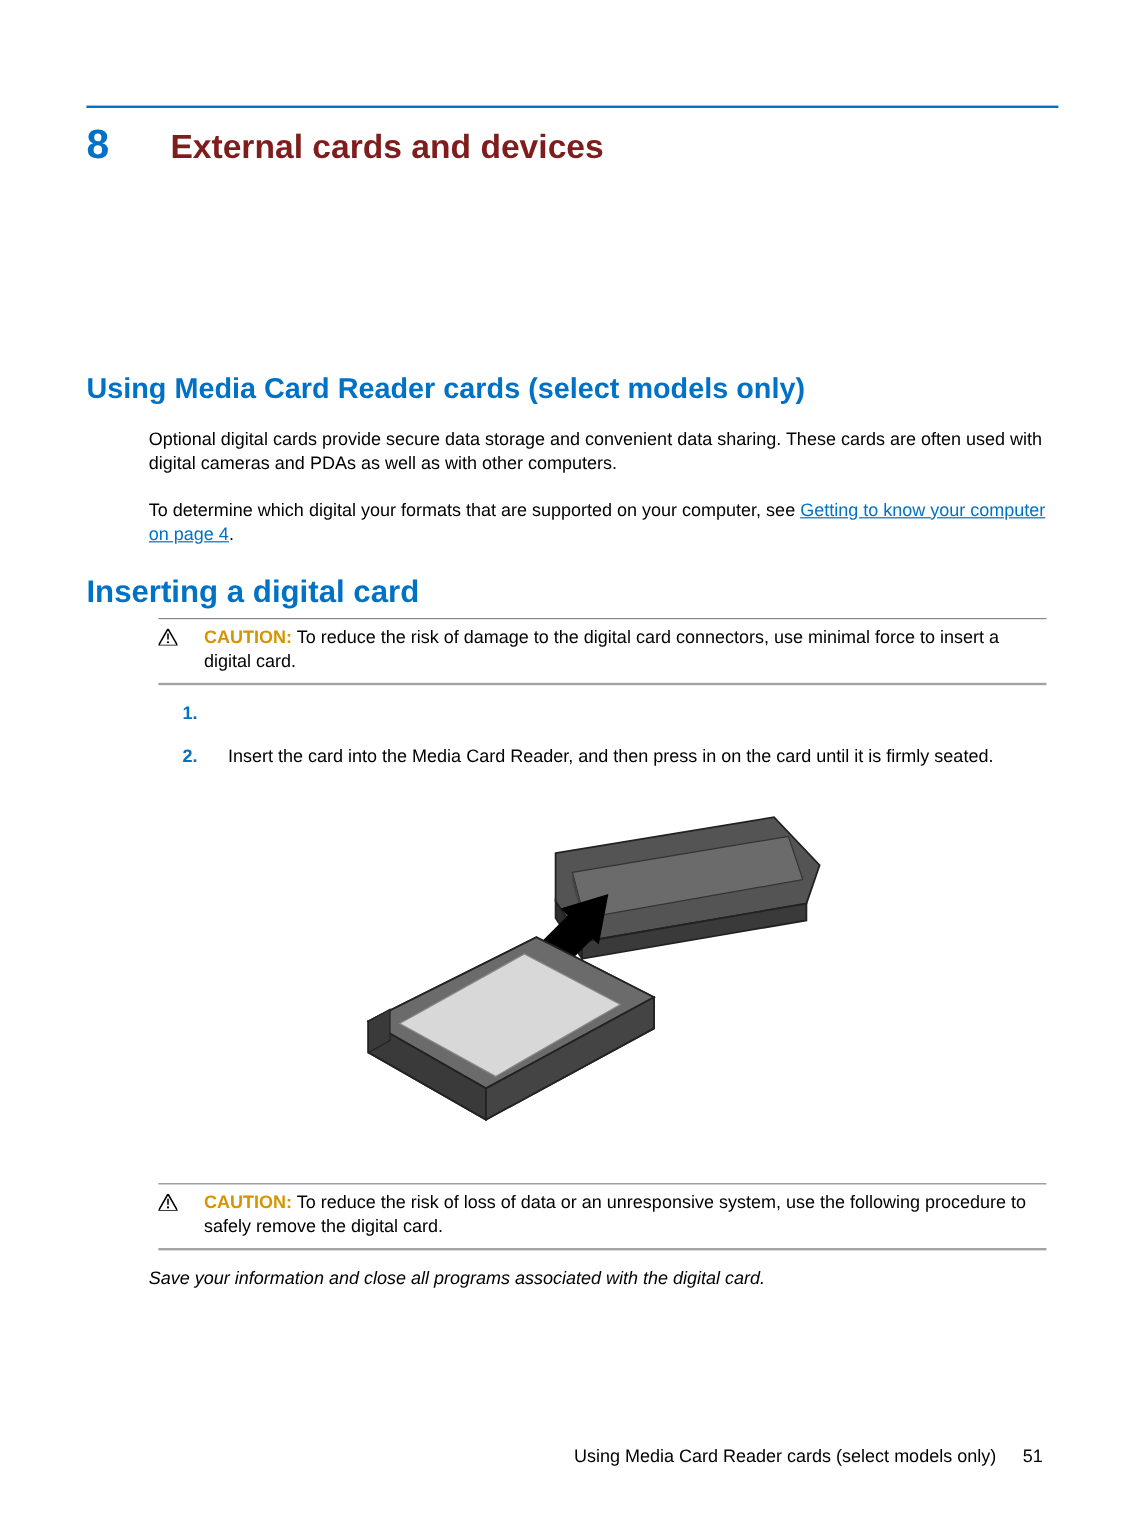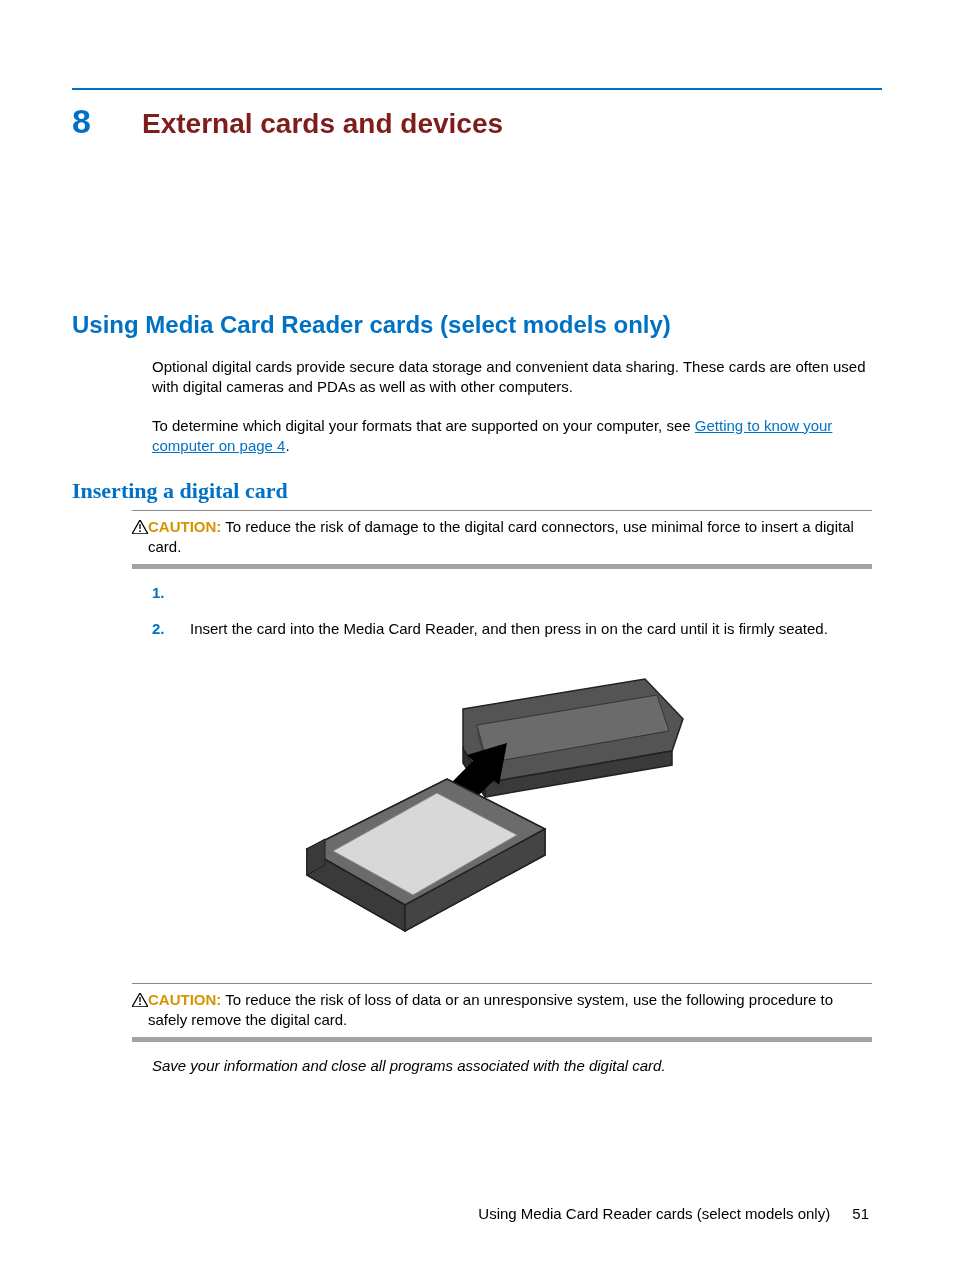--- a/index.html
+++ b/index.html
@@ -35,51 +35,50 @@
     font-weight: bold;
     color: #7f1d1d;
   }
   .section-title {
     font-size: 24px;
     font-weight: bold;
     color: #0072c6;
     margin-bottom: 18px;
   }
   .body-block {
-    margin-left: 80px;
+    margin-left: 52px;
     margin-right: 10px;
     font-size: 15px;
     line-height: 1.35;
   }
   .para {
     margin-bottom: 18px;
   }
   .link {
     color: #0072c6;
     text-decoration: underline;
     cursor: pointer;
   }
   .subsection-title {
-    font-size: 22px;
+    font-size: 26px;
     font-weight: bold;
     color: #0072c6;
     margin-top: 22px;
     margin-bottom: 6px;
-    font-family: Liberation Serif, serif;
   }
   .caution-box {
     margin-left: 60px;
     margin-right: 10px;
     border-top: 1px solid #888;
-    border-bottom: 5px solid #a3a3a3;
+    border-bottom: 2px solid #a3a3a3;
     padding: 6px 0 6px 0;
     font-size: 15px;
     line-height: 1.35;
     display: flex;
-    gap: 0;
+    gap: 22px;
   }
   .caution-icon {
     flex-shrink: 0;
     padding-top: 2px;
   }
   .caution-content { flex: 1; }
   .caution-label {
     color: #d69400;
     font-weight: bold;
   }

